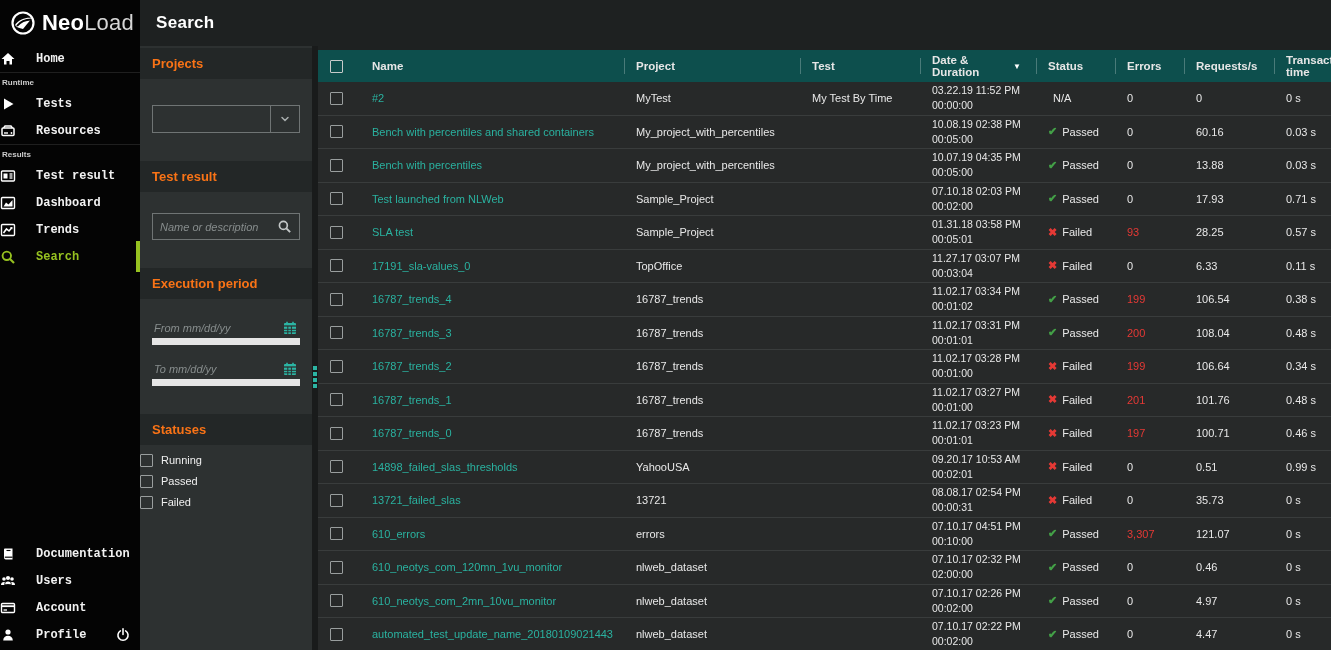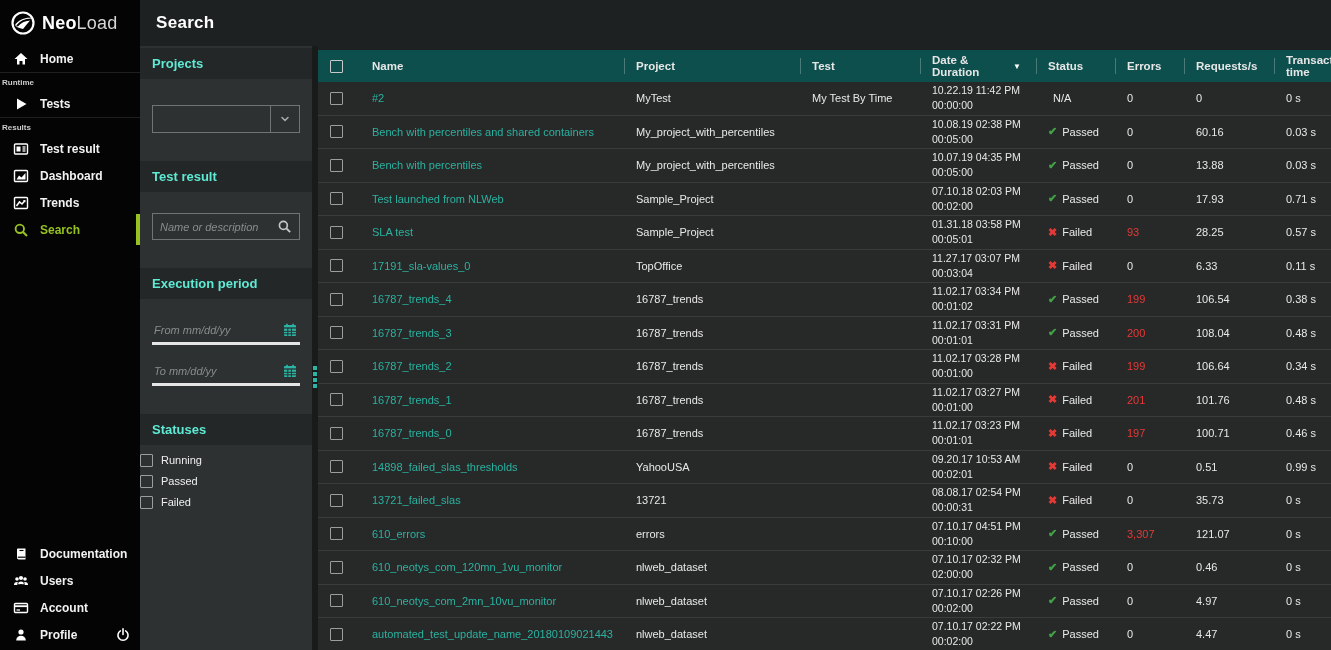--- a/index.html
+++ b/index.html
@@ -3,50 +3,50 @@
 <meta charset="utf-8">
 <style>
   * { margin:0; padding:0; box-sizing:border-box; }
   html,body { width:1331px; height:650px; overflow:hidden; }
   body { font-family:"Liberation Sans", sans-serif; background:#161818; }
   .app { position:relative; width:1331px; height:650px; overflow:hidden; }
 
   
   .sidebar { position:absolute; left:0; top:0; width:140px; height:650px; background:#040404; color:#f2f2f2; z-index:5; }
   .logo { height:46px; display:flex; align-items:center; padding-left:9px; gap:5px; }
-  .logo-text { font-size:18px; color:#e9e9e9; letter-spacing:.2px; white-space:nowrap; }
+  .logo-text { font-size:22px; color:#e9e9e9; letter-spacing:.2px; white-space:nowrap; }
   .logo-text .neo { font-weight:700; color:#ffffff; }
   .logo-text .load { font-weight:300; color:#d6d6d6; }
-  .nav-item { position:relative; height:27px; display:flex; align-items:center; padding-left:13px; gap:11px;
-              font-size:12px; font-weight:700; color:#f2f2f2; cursor:pointer; }
+  .nav-item { position:relative; height:27px; display:flex; align-items:center; gap:20px;
+              font-size:12px; font-weight:700; color:#f2f2f2; cursor:pointer;font-family:Liberation Mono, monospace; }
   .nav-item.first { height:26px; }
   .nav-item svg { flex:0 0 16px; }
   .nav-sep { border-top:1px solid #1f1f1f; }
   .nav-section-label { font-size:8px; font-weight:700; color:#cccccc; padding:5px 0 3px 2px; }
   .nav-item.active { color:#96c120; }
   .active-bar { position:absolute; right:0; top:-2px; bottom:-2px; width:4px; background:#96c120; }
   .sidebar-footer { position:absolute; left:0; right:0; bottom:2px; }
   .power-btn { position:absolute; right:9px; top:50%; transform:translateY(-50%); display:flex; cursor:pointer; }
 
   
   .topbar { position:absolute; left:140px; right:0; top:0; height:46px; background:#1e2121; display:flex; align-items:center; z-index:3; }
   .page-title { color:#ffffff; font-size:17px; font-weight:700; padding-left:16px; letter-spacing:.3px; }
 
   
   .filter-panel { position:absolute; left:140px; top:46px; width:172px; bottom:0; background:#2d3131; }
   .section-head { height:31px; background:#232727; display:flex; align-items:center; padding-left:12px; }
-  .section-head span { color:#5eead4; font-size:13px; font-weight:700; }
+  .section-head span { color:#f97316; font-size:13px; font-weight:700; }
   .panel-body { padding:8px 12px; }
   .select { margin-top:18px; height:28px; border:1px solid #6f7474; display:flex; background:transparent; cursor:pointer; }
   .select .sel-value { flex:1; }
   .select .sel-arrow { width:29px; border-left:1px solid #6f7474; display:flex; align-items:center; justify-content:center; color:#a9aeae; }
   .head-gap { margin-top:20px; }
   .text-input { margin-top:13px; height:27px; border:1px solid #6f7474; display:flex; align-items:center; padding:0 7px; gap:6px; }
   .text-input .ph { flex:1; font-style:italic; font-size:11px; color:#878d8d; }
-  .date-field { margin-top:12px; height:26px; border-bottom:3px solid #e5e5e5; display:flex; align-items:center; padding:0 2px 2px 2px; gap:6px; }
+  .date-field { margin-top:12px; height:26px; border-bottom:7px solid #e5e5e5; display:flex; align-items:center; padding:0 2px 2px 2px; gap:6px; }
   .date-field .ph { flex:1; font-style:italic; font-size:11px; color:#878d8d; }
   .date-field + .date-field { margin-top:15px; }
   .checks { padding:9px 0 0 0; }
   .check-row { display:flex; gap:8px; height:21px; cursor:pointer; }
   .cb { width:13px; height:13px; border:1px solid #999e9e; background:transparent; border-radius:1px; flex:0 0 13px; }
   .check-row span.lbl { font-size:11px; color:#efefef; }
 
   
   .gutter { position:absolute; left:312px; top:46px; width:6px; bottom:0; background:#191b1b; }
   .drag-handle { position:absolute; left:0; top:320px; width:6px; display:flex; flex-direction:column; gap:2px; align-items:center; cursor:row-resize; }
@@ -97,20 +97,29 @@
 
     <div class="nav-sep"></div>
     <div class="nav-section-label">Runtime</div>
 
     <div class="nav-item">
       <svg width="16" height="16" viewBox="0 0 16 16">
           <polygon points="4,2.5 13.5,8 4,13.5" fill="#ffffff"></polygon>
         </svg>
       <span>Tests</span>
     </div>
+    <div class="nav-item">
+      <svg width="16" height="16" viewBox="0 0 16 16">
+          <path d="M3.5 5 L5 3 H11 L12.5 5" fill="none" stroke="#ffffff" stroke-width="1.4"></path>
+          <rect x="2" y="5" width="12" height="7.5" rx="1" fill="none" stroke="#ffffff" stroke-width="1.5"></rect>
+          <line x1="4" y1="10" x2="8" y2="10" stroke="#ffffff" stroke-width="1.4"></line>
+          <circle cx="11.5" cy="10" r="0.9" fill="#ffffff"></circle>
+        </svg>
+      <span>Resources</span>
+    </div>
 
     <div class="nav-sep"></div>
     <div class="nav-section-label">Results</div>
 
     <div class="nav-item">
       <svg width="16" height="16" viewBox="0 0 16 16">
           <rect x="1.5" y="3" width="13" height="10" rx="1" fill="none" stroke="#ffffff" stroke-width="1.4"></rect>
           <rect x="3.5" y="5.5" width="4" height="5" fill="#ffffff"></rect>
           <line x1="9.5" y1="6" x2="12.5" y2="6" stroke="#ffffff" stroke-width="1.3"></line>
           <line x1="9.5" y1="8" x2="12.5" y2="8" stroke="#ffffff" stroke-width="1.3"></line>
@@ -297,21 +306,21 @@
     </div>
     <div class="tbody">
   <div class="grid-row trow">
     <div class="cb-cell">
             <span class="cb"></span>
           </div>
     <div class="td name"><a>#2</a></div>
     <div class="td">MyTest</div>
     <div class="td">My Test By Time</div>
     <div class="td date">
-      <div>10.22.19 11:42 PM</div>
+      <div>03.22.19 11:52 PM</div>
       <div>00:00:00</div>
     </div>
     <div class="td status">
       <span class="st-ic na"></span>
       <span>N/A</span>
     </div>
     <div class="td errors">0</div>
     <div class="td">0</div>
     <div class="td">0 s</div>
   </div>

